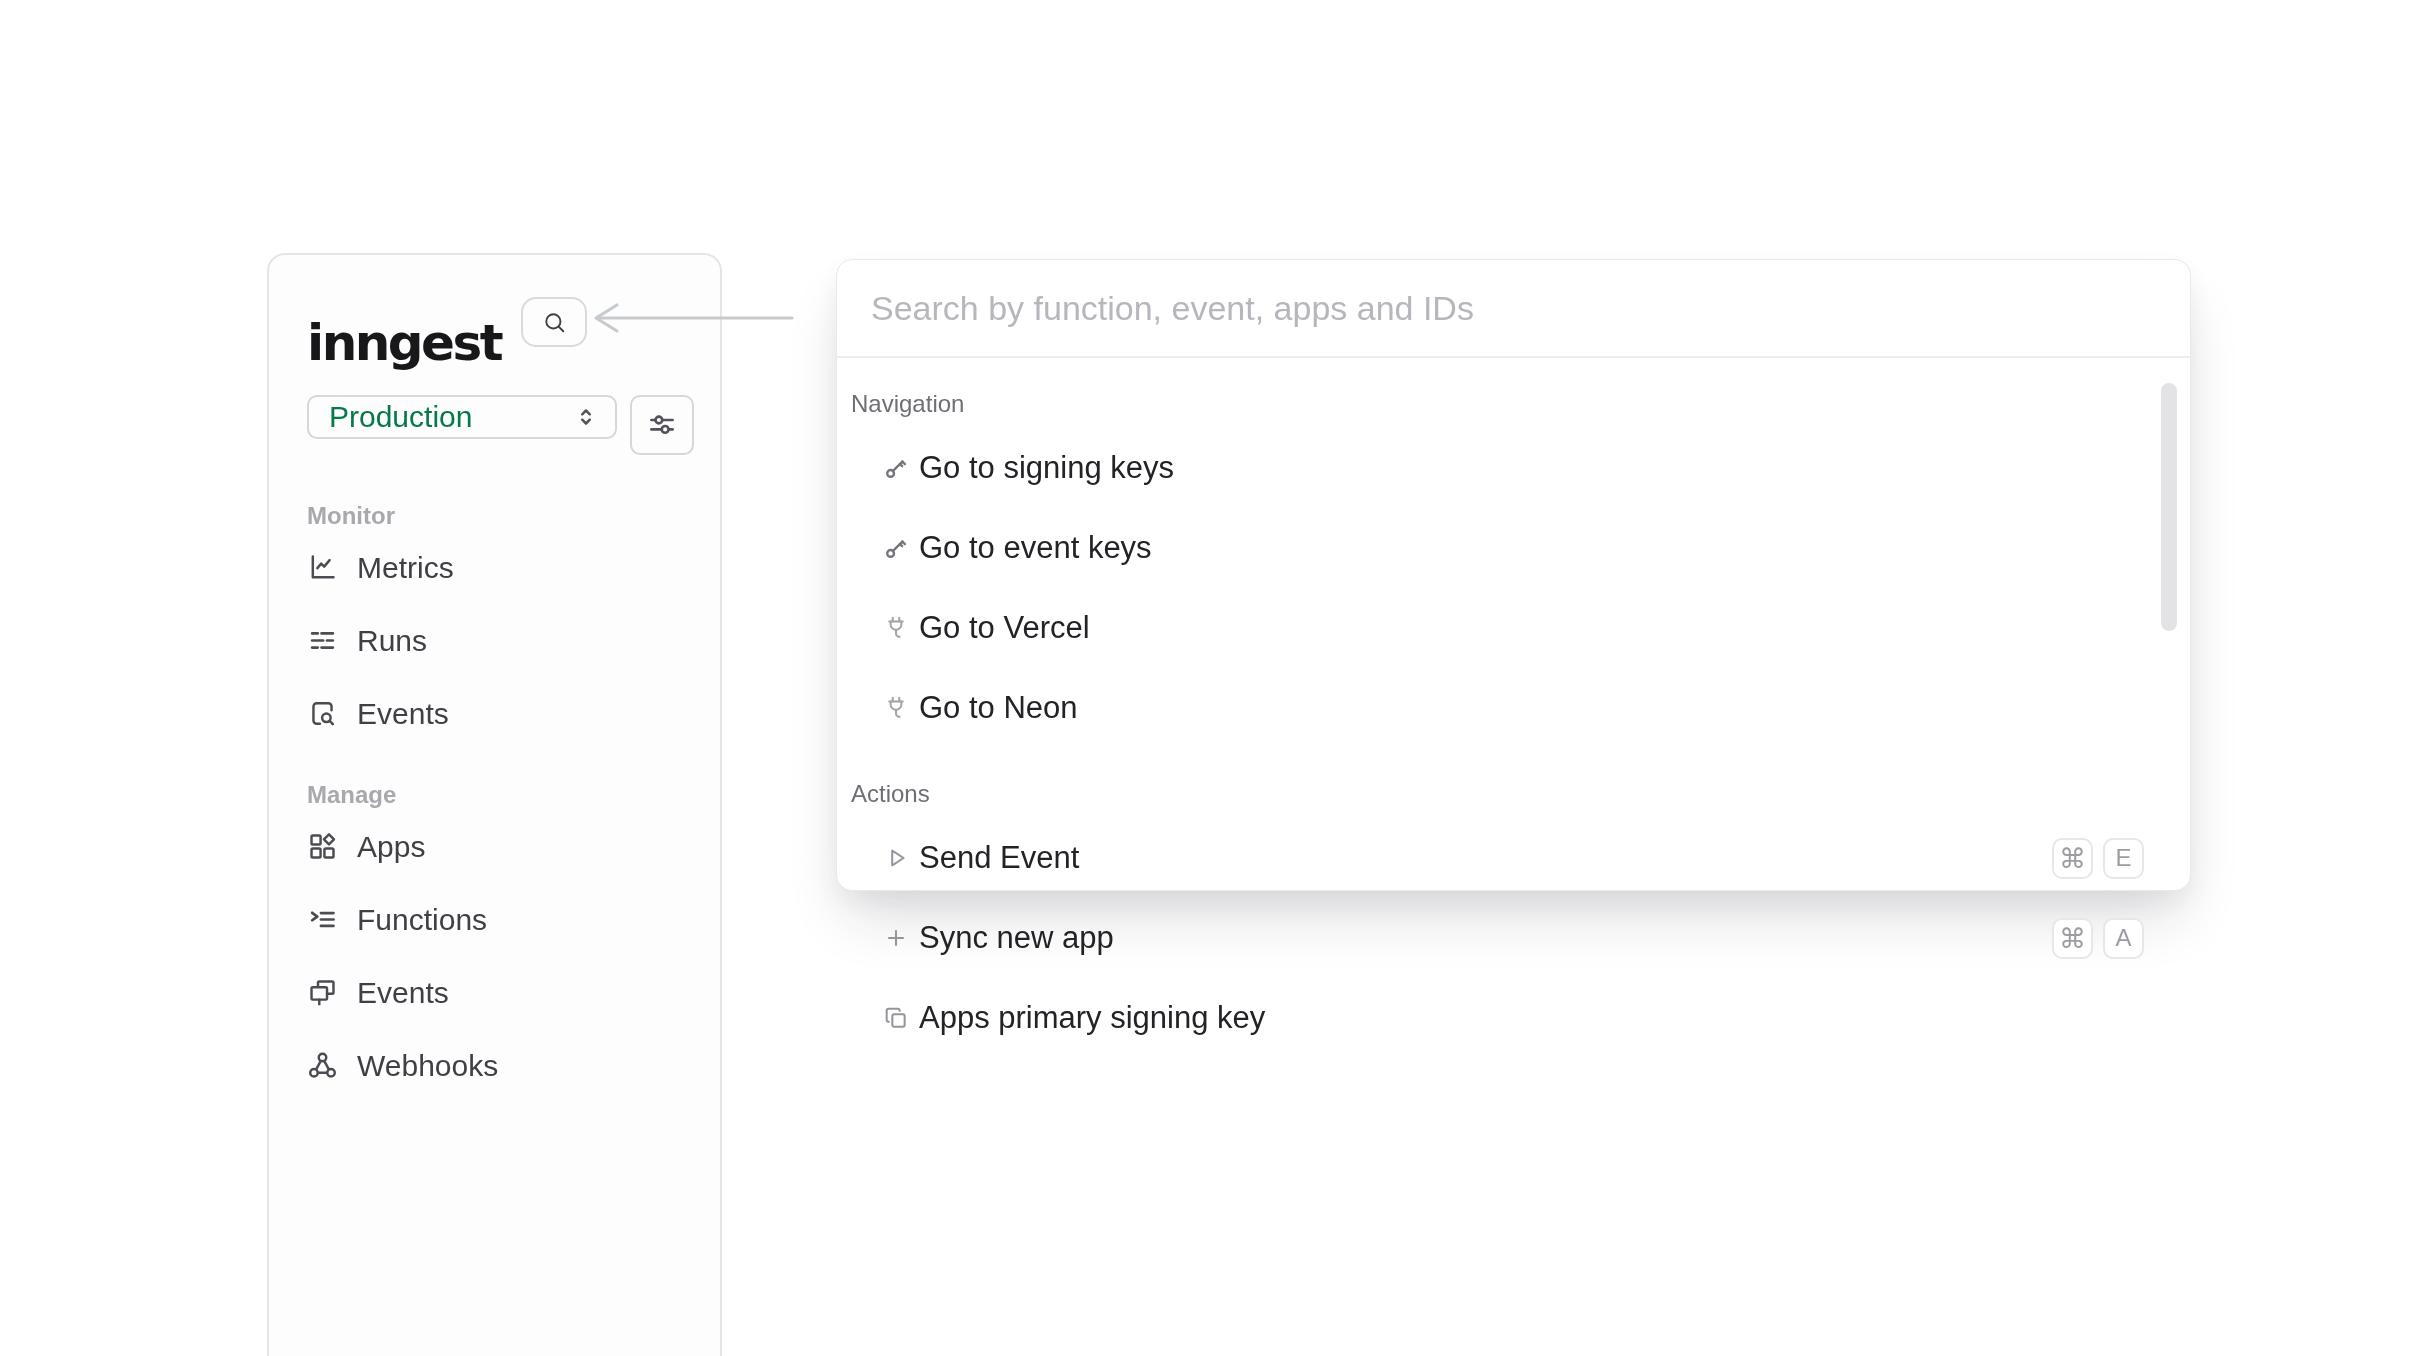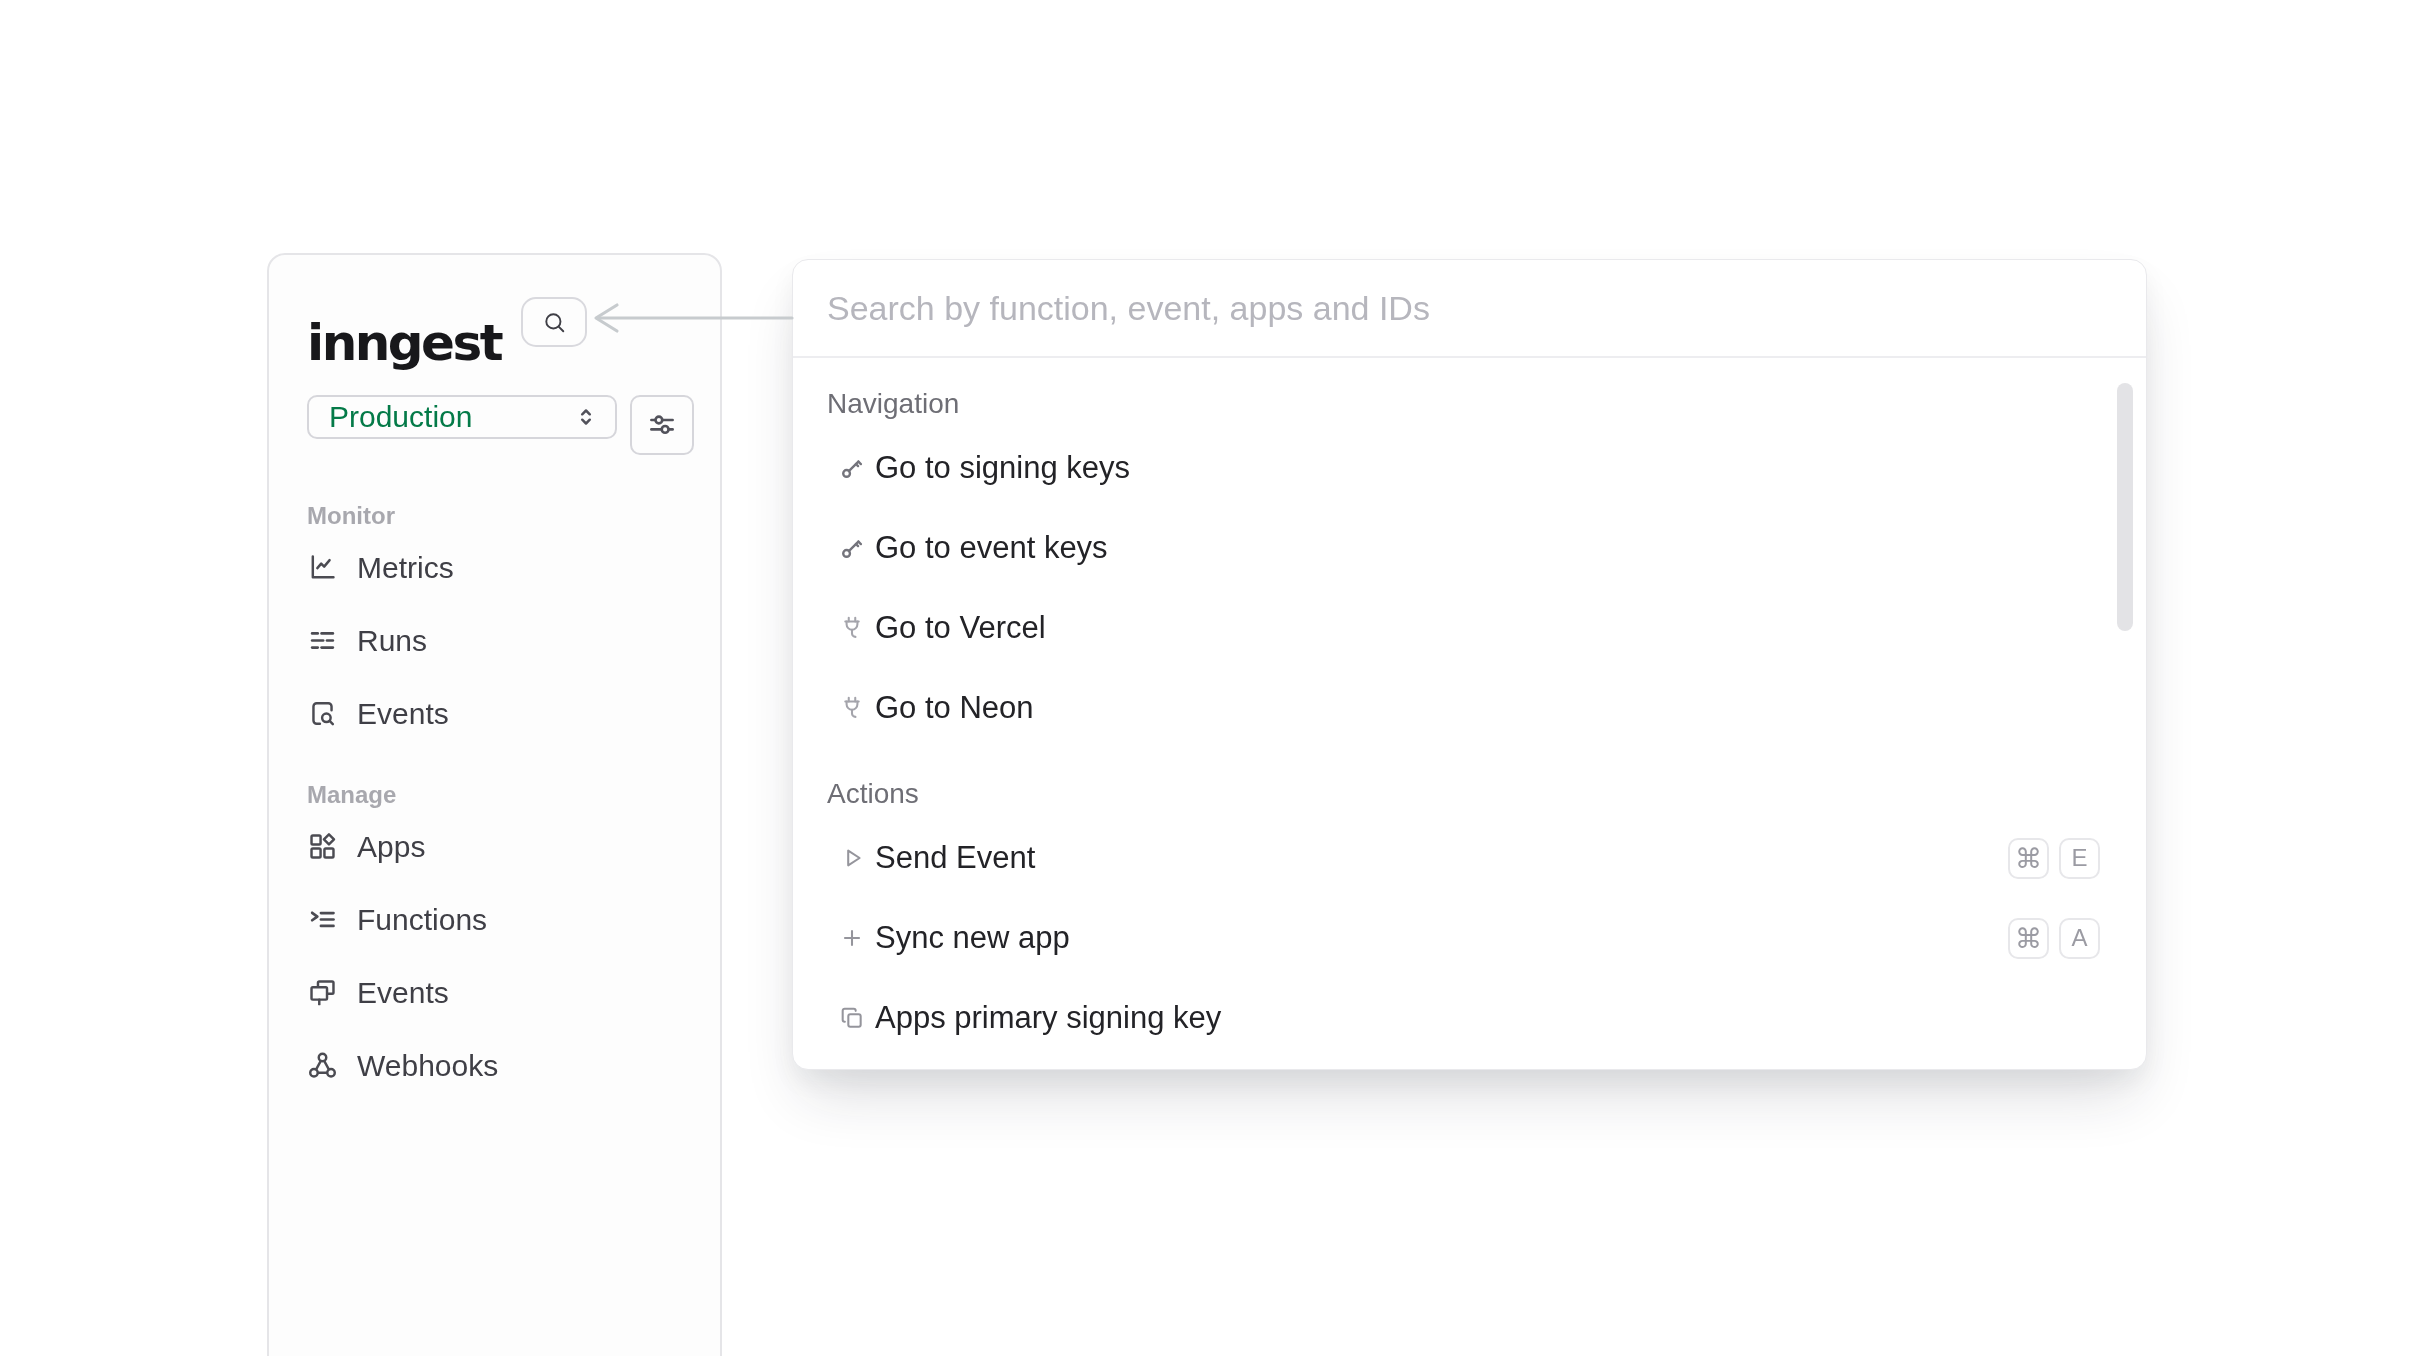--- a/index.html
+++ b/index.html
@@ -60,42 +60,42 @@
   .side-item {
     height: 73px; display: flex; align-items: center; gap: 19px;
     cursor: pointer;
   }
   .side-item .icon { width: 31px; height: 31px; display: flex; color: #4b4b52; flex: none; }
   .side-item .lbl { font-size: 30px; color: #3f3f46; }
 
   
   .palette {
     position: absolute;
-    left: 792px; top: 259px;
-    width: 1355px; height: 811px;
+    left: 836px; top: 259px;
+    width: 1355px; height: 632px;
     background: #ffffff;
     border: 1px solid #e9e9ec;
     border-radius: 16px;
     box-shadow: 0 34px 60px -12px rgba(28,34,48,0.16), 0 12px 24px rgba(28,34,48,0.05);
   }
   .palette-search {
     height: 98px; display: flex; align-items: center;
     padding: 0 34px;
     border-bottom: 2px solid #ededf0;
   }
   .palette-search input {
     width: 100%; border: none; outline: none; background: transparent;
     font-family: "Liberation Sans", sans-serif;
     font-size: 34px; color: #3f3f46;
   }
   .palette-search input::placeholder { color: #b6b6bd; }
   .group-label {
     margin-top: 30px; height: 32px; line-height: 32px;
-    padding-left: 34px;
-    font-size: 28px; color: #6e6e75;
+    padding-left: 14px;
+    font-size: 24px; color: #6e6e75;
   }
   .group-items { margin-top: 8px; }
   .palette-item {
     height: 80px; display: flex; align-items: center;
     padding: 0 46px; cursor: pointer;
   }
   .palette-item .icon { width: 26px; height: 26px; display: flex; flex: none; }
   .palette-item .icon.key { color: #74747c; }
   .palette-item .icon.plug { color: #a4a4ab; }
   .palette-item .icon.action { color: #95959c; }

